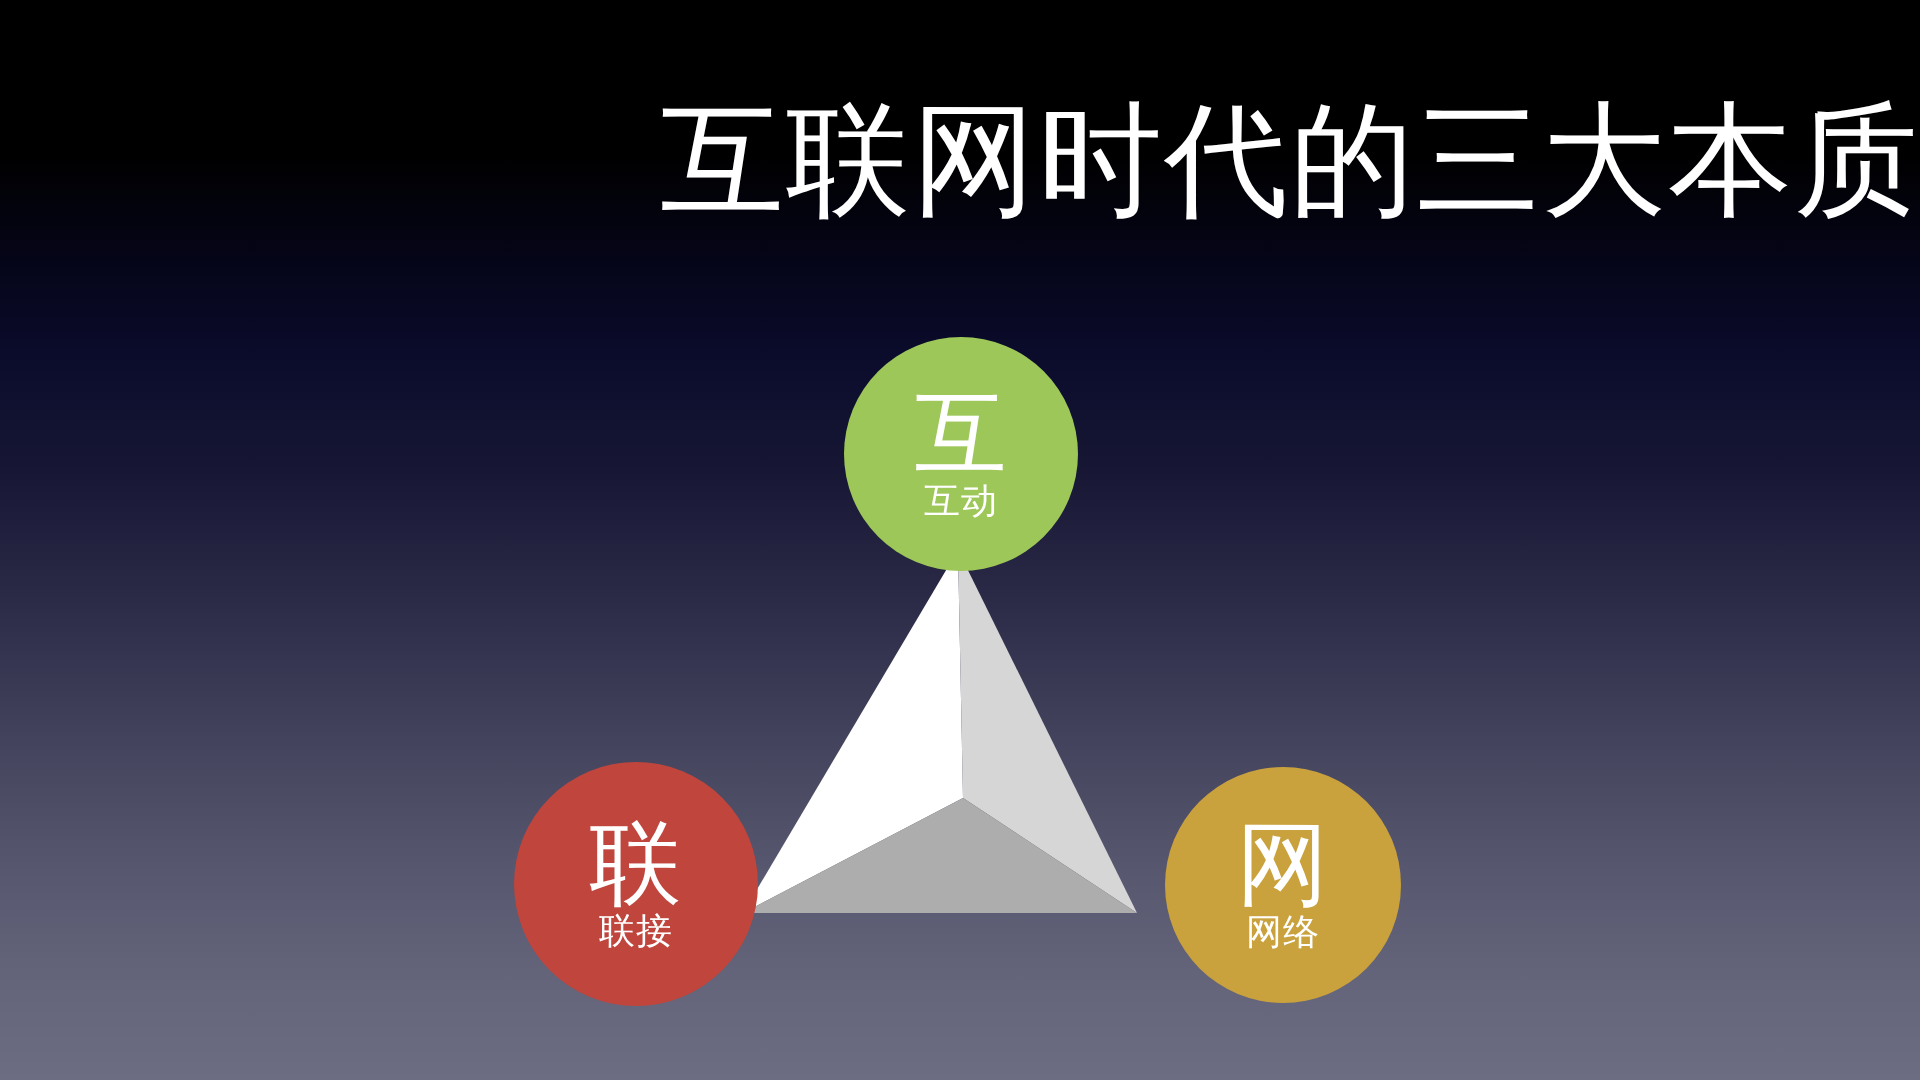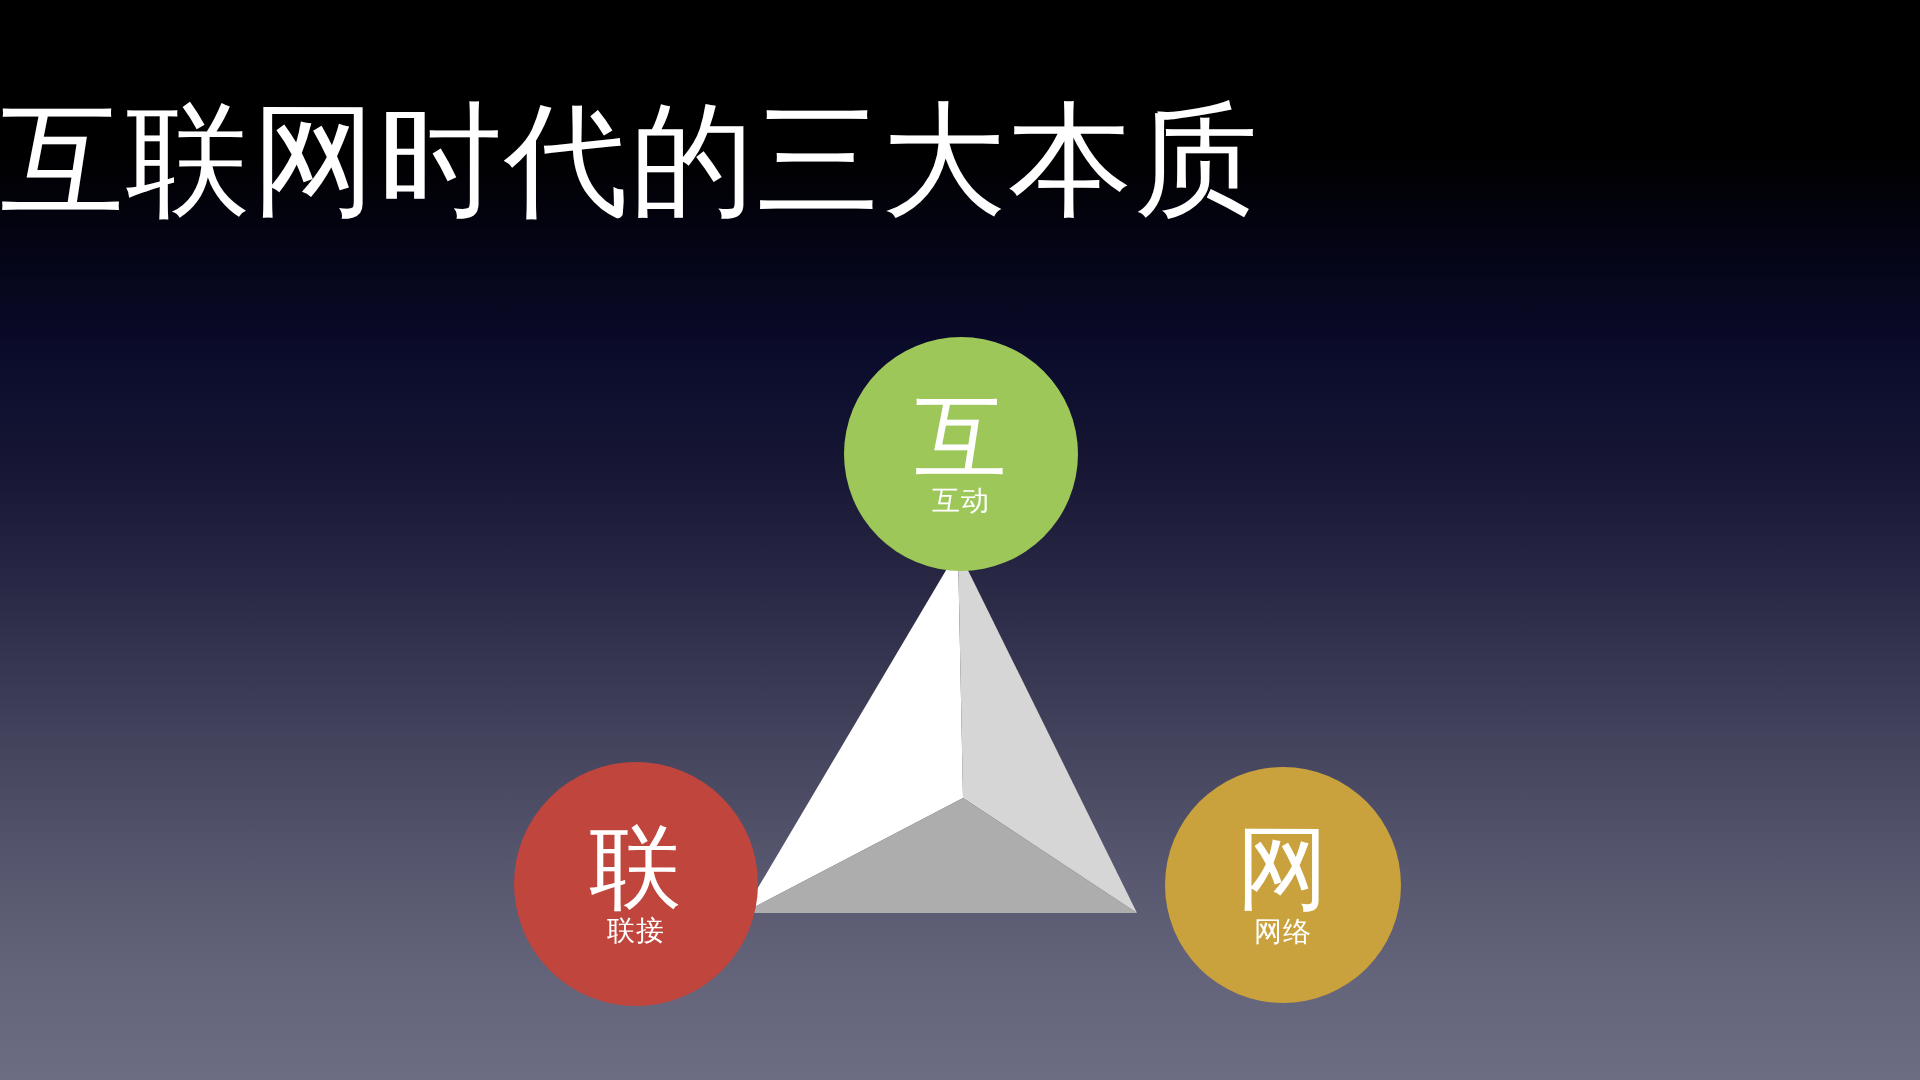--- a/index.html
+++ b/index.html
@@ -25,21 +25,21 @@
         #63637a 90%,
         #6c6c82 100%);
   }
 
   
   #title {
     position: absolute;
     top: 92px;
     left: 0;
     width: 1920px;
-    text-align: left;
+    text-align: right;
     color: #ffffff;
     font-size: 124px;
     line-height: 1.1;
     letter-spacing: 2px;
     font-weight: 400;
     white-space: nowrap;
     user-select: none;
   }
 
   
@@ -64,21 +64,21 @@
     user-select: none;
   }
   .node .glyph {
     font-size: 92px;
     line-height: 0.98;
     font-weight: 400;
     letter-spacing: 1px;
     margin-bottom: 4px;
   }
   .node .sub {
-    font-size: 28px;
+    font-size: 36px;
     line-height: 1;
     font-weight: 400;
     letter-spacing: 1px;
   }
 
   #node-hu {
     width: 234px;
     height: 234px;
     left: 844px;
     top: 337px;

